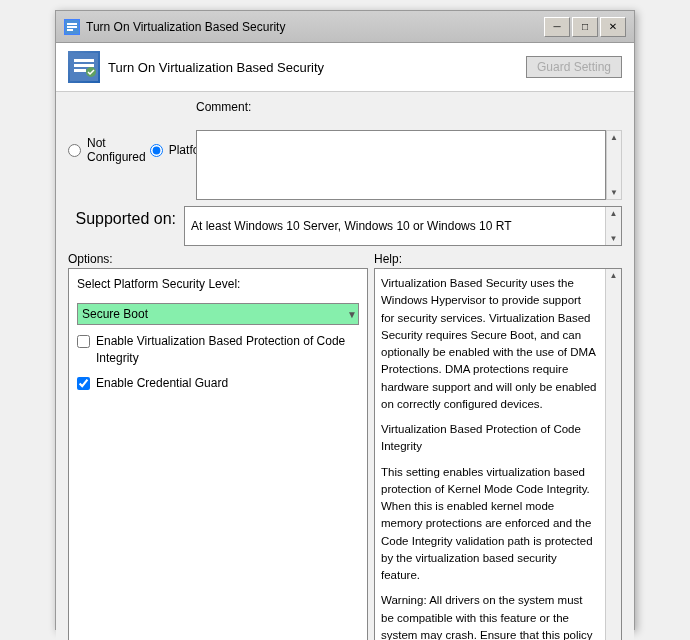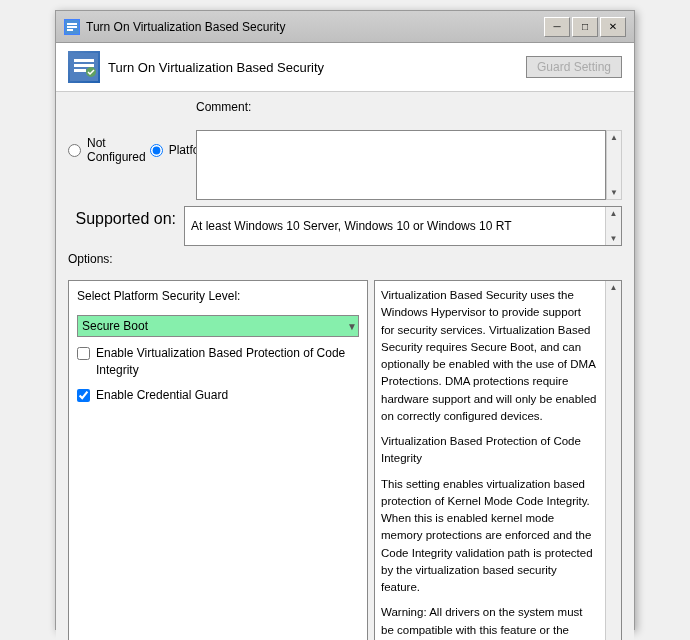--- a/index.html
+++ b/index.html
@@ -295,21 +295,21 @@
       font-size: 12px;
       cursor: pointer;
       min-width: 60px;
     }
     .bottom-btn.primary {
       background: #e1e1e1;
     }
     .sections-row {
       display: flex;
       gap: 0;
-      margin-bottom: 14px;
+      margin-bottom: 2px;
     }
     .options-header {
       width: 300px;
     }
     .help-header {
       flex: 1;
     }
   </style>
 </head>
 <body>
@@ -393,20 +393,23 @@
             <span class="scroll-arrow">▼</span>
           </div>
         </div>
       </div>
     </div>
 
     <div class="sections-row">
       <div class="options-header">
         <span>Options:</span>
       </div>
+      <div class="help-header" style="padding-left:6px;">
+        <span>Help:</span>
+      </div>
     </div>
 
     <div class="main-split">
 
       <div class="options-panel">
         <div class="platform-label">Select Platform Security Level:</div>
         <div class="dropdown-wrapper">
           <select class="dropdown-select">
             <option>Secure Boot</option>
             <option>Secure Boot and DMA Protection</option>

